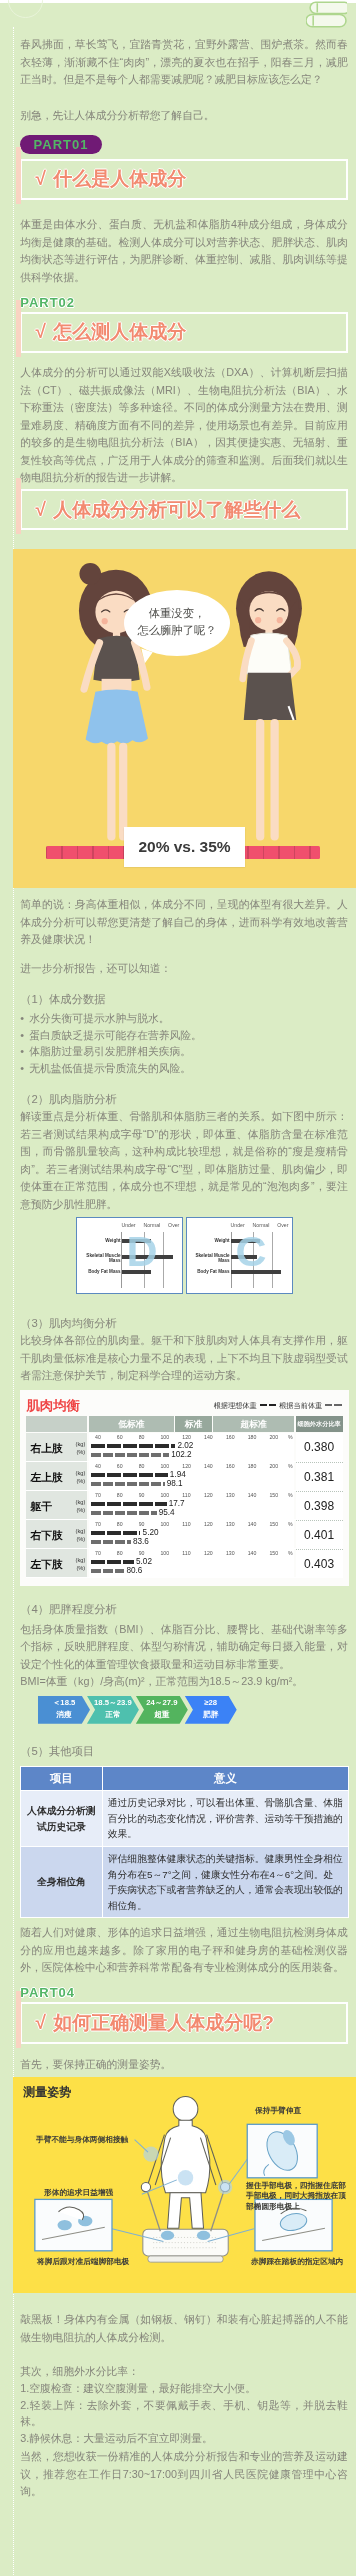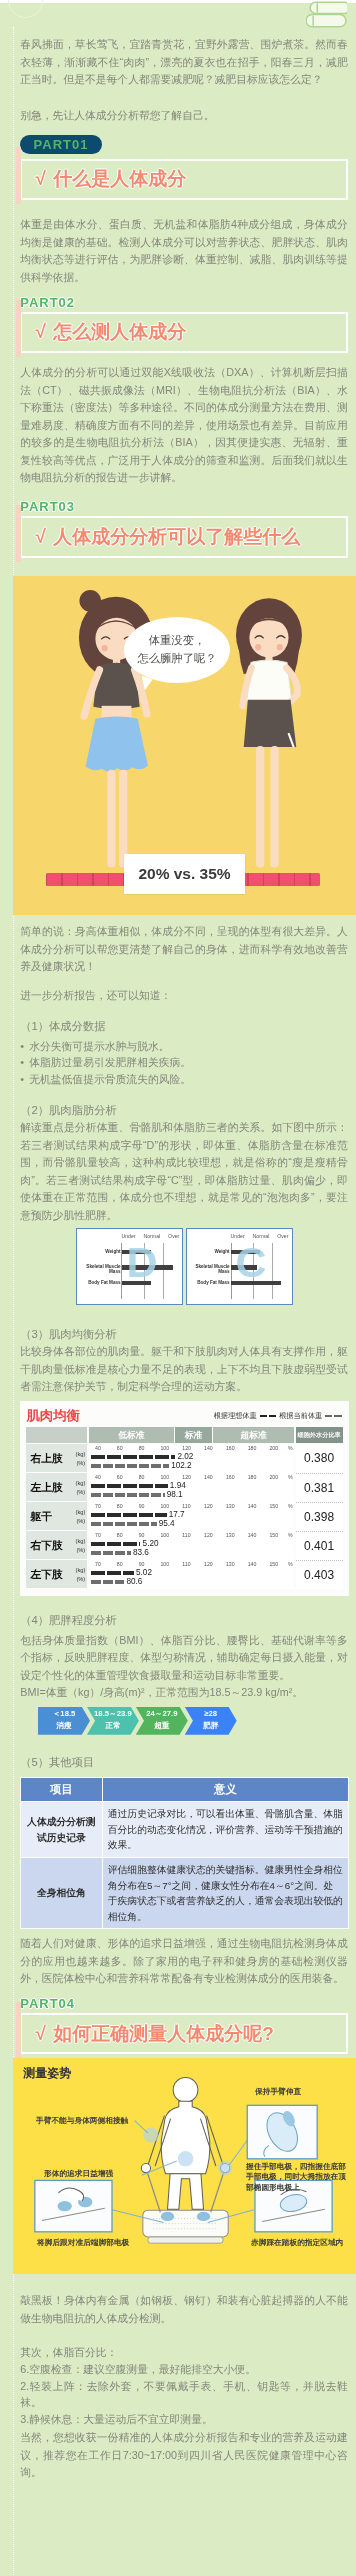--- a/index.html
+++ b/index.html
@@ -14,21 +14,21 @@
   .left-dots{position:absolute;left:13px;top:27px;height:2592px;border-left:1.5px dotted #ffffff;}
   .books{position:absolute;}
   .books.tr{top:1px;right:9.3px;}
   .content{position:absolute;left:13px;top:0;width:343px;}
   .para{color:#85857b;font-size:10.8px;line-height:17.5px;padding:0 8.2px 0 7.2px;text-align:justify;}
   .h-gray{color:#85857b;font-size:11.3px;line-height:17.5px;padding:0 8.2px 0 7.2px;}
   .bullet{color:#85857b;font-size:10.8px;line-height:16.5px;padding:0 8.2px 0 7.2px;}
   .bullet::before{content:"•";margin-right:5.2px;color:#85857b;}
   .part-badge{display:inline-block;margin-left:7.2px;font-size:13px;font-weight:bold;letter-spacing:1px;color:#53b566;
     text-shadow:-1px 0 #fff,1px 0 #fff,0 -1px #fff,0 1px #fff,-0.5px -0.5px #fff,0.5px 0.5px #fff,-0.5px 0.5px #fff,0.5px -0.5px #fff;}
-  .part-badge.pill{background:#0c4a6e;border-radius:10.3px;padding:2.1px 13.4px;text-shadow:none;}
+  .part-badge.pill{background:#701a75;border-radius:10.3px;padding:2.1px 13.4px;text-shadow:none;}
   .sec{position:relative;margin:2.1px 8.2px 0 7.2px;}
   .sec::before{content:"";position:absolute;left:-4.6px;top:-11.3px;bottom:-4.1px;width:5.7px;background:#f9d3c2;}
   .sec-box{border:2.1px solid #ffffff;padding:5.7px 5.2px 5.7px 13.4px;}
   .sec-title{font-size:19px;font-weight:bold;color:#f28a70;
     text-shadow:-1px 0 #fff,1px 0 #fff,0 -1px #fff,0 1px #fff;}
   .sec-title .chk{margin-right:7.2px;}
   
   .illu{position:relative;margin-top:18.5px;width:343px;height:339px;background:#f7d76b;overflow:hidden;}
   .bubble{position:absolute;left:111px;top:41px;width:106px;height:66px;background:#ffffff;border-radius:50%;}
   .bubble-tail{position:absolute;left:126px;top:101px;width:0;height:0;border-left:8.2px solid transparent;border-right:4.1px solid transparent;border-top:13.4px solid #ffffff;transform:rotate(18deg);}
@@ -128,23 +128,20 @@
   <div style="margin-top:8.2px;">
     <span class="part-badge">PART02</span>
   </div>
   <div class="sec">
     <div class="sec-box">
       <span class="sec-title"><span class="chk">√</span><span>怎么测人体成分</span></span>
     </div>
   </div>
   <div class="para" style="margin-top:11.3px;">人体成分的分析可以通过双能X线吸收法（DXA）、计算机断层扫描法（CT）、磁共振成像法（MRI）、生物电阻抗分析法（BIA）、水下称重法（密度法）等多种途径。不同的体成分测量方法在费用、测量难易度、精确度方面有不同的差异，使用场景也有差异。目前应用的较多的是生物电阻抗分析法（BIA），因其便捷实惠、无辐射、重复性较高等优点，广泛用于人体成分的筛查和监测。后面我们就以生物电阻抗分析的报告进一步讲解。</div>
 
-  <div style="margin-top:12.4px;">
-    <span class="part-badge">PART03</span>
-  </div>
   <div class="sec">
     <div class="sec-box">
       <span class="sec-title"><span class="chk">√</span><span>人体成分分析可以了解些什么</span></span>
     </div>
   </div>
 
   <div class="illu">
     <svg width="343" height="339" viewBox="0 0 666 658">
 
       <ellipse cx="200" cy="120" rx="72" ry="80" fill="#63443c"></ellipse>
@@ -191,20 +188,21 @@
     <div class="tape"></div>
     <div class="vs-sign">20% vs. 35%</div>
   </div>
 
   <div class="para" style="margin-top:8.2px;">简单的说：身高体重相似，体成分不同，呈现的体型有很大差异。人体成分分析可以帮您更清楚了解自己的身体，进而科学有效地改善营养及健康状况！</div>
   <div class="para" style="margin-top:11.3px;">进一步分析报告，还可以知道：</div>
 
   <div class="h-gray" style="margin-top:13.4px;">（1）体成分数据</div>
   <div style="margin-top:2.1px;">
     <div class="bullet">水分失衡可提示水肿与脱水。</div>
+    <div class="bullet">蛋白质缺乏提示可能存在营养风险。</div>
     <div class="bullet">体脂肪过量易引发肥胖相关疾病。</div>
     <div class="bullet">无机盐低值提示骨质流失的风险。</div>
   </div>
 
   <div class="h-gray" style="margin-top:14.4px;">（2）肌肉脂肪分析</div>
   <div class="para">解读重点是分析体重、骨骼肌和体脂肪三者的关系。如下图中所示：若三者测试结果构成字母“D”的形状，即体重、体脂肪含量在标准范围，而骨骼肌量较高，这种构成比较理想，就是俗称的“瘦是瘦精骨肉”。若三者测试结果构成字母“C”型，即体脂肪过量、肌肉偏少，即使体重在正常范围，体成分也不理想，就是常见的“泡泡肉多”，要注意预防少肌性肥胖。</div>
 
   <div class="dc-wrap">
     <div class="dc-panel">
       <div class="dc-head">
@@ -479,20 +477,21 @@
   <div class="para" style="margin-top:6.2px;">随着人们对健康、形体的追求日益增强，通过生物电阻抗检测身体成分的应用也越来越多。除了家用的电子秤和健身房的基础检测仪器外，医院体检中心和营养科常常配备有专业检测体成分的医用装备。</div>
 
   <div style="margin-top:8.2px;">
     <span class="part-badge">PART04</span>
   </div>
   <div class="sec">
     <div class="sec-box">
       <span class="sec-title"><span class="chk">√</span><span>如何正确测量人体成分呢?</span></span>
     </div>
   </div>
+  <div class="para" style="margin-top:12.4px;">首先，要保持正确的测量姿势。</div>
 
   <div class="posture">
     <div class="pos-title">测量姿势</div>
     <svg width="343" height="216" viewBox="0 0 666 420" style="position:absolute;left:0;top:0;">
 
       <rect x="252" y="296" width="166" height="52" rx="10" fill="#fbfbf8" stroke="#8e8e86" stroke-width="2"></rect>
       <rect x="262" y="348" width="146" height="12" rx="5" fill="#f1f1ec" stroke="#8e8e86" stroke-width="1.5"></rect>
       <line x1="272" y1="312" x2="398" y2="312" stroke="#c9c9c0" stroke-width="1.5" stroke-dasharray="2 4"></line>
       <line x1="272" y1="322" x2="398" y2="322" stroke="#c9c9c0" stroke-width="1.5" stroke-dasharray="2 4"></line>
       <line x1="272" y1="332" x2="398" y2="332" stroke="#c9c9c0" stroke-width="1.5" stroke-dasharray="2 4"></line>
@@ -542,21 +541,21 @@
     <div class="cap b" style="left:23px;top:58px;width:103px;">手臂不能与身体两侧相接触</div>
     <div class="cap b" style="left:242px;top:29px;">保持手臂伸直</div>
     <div class="cap b" style="left:31px;top:111px;width:93px;">形体的追求日益增强</div>
     <div class="cap b" style="left:233px;top:104px;width:103px;">握住手部电极，四指握住底部手部电极，同时大拇指放在顶部椭圆形电极上</div>
     <div class="cap b" style="left:24px;top:180px;width:103px;">将脚后跟对准后端脚部电极</div>
     <div class="cap b" style="left:238px;top:180px;width:103px;">赤脚踩在踏板的指定区域内</div>
   </div>
 
   <div class="para" style="margin-top:18.5px;">敲黑板！身体内有金属（如钢板、钢钉）和装有心脏起搏器的人不能做生物电阻抗的人体成分检测。</div>
 
-  <div class="para" style="margin-top:16.5px;">其次，体脂百分比：</div>
-  <div class="para" style="line-height:16.5px;">6.空腹检查：建议空腹测量，最好能排空大小便。</div>
+  <div class="para" style="margin-top:16.5px;">其次，细胞外水分比率：</div>
+  <div class="para" style="line-height:16.5px;">1.空腹检查：建议空腹测量，最好能排空大小便。</div>
   <div class="para" style="line-height:16.5px;">2.轻装上阵：去除外套，不要佩戴手表、手机、钥匙等，并脱去鞋袜。</div>
   <div class="para" style="line-height:16.5px;">3.静候休息：大量运动后不宜立即测量。</div>
 
   <div class="para" style="margin-top:2px;">当然，您想收获一份精准的人体成分分析报告和专业的营养及运动建议，推荐您在工作日7:30~17:00到四川省人民医院健康管理中心咨询。</div>
 
 </div>
 
 
 </body></html>

